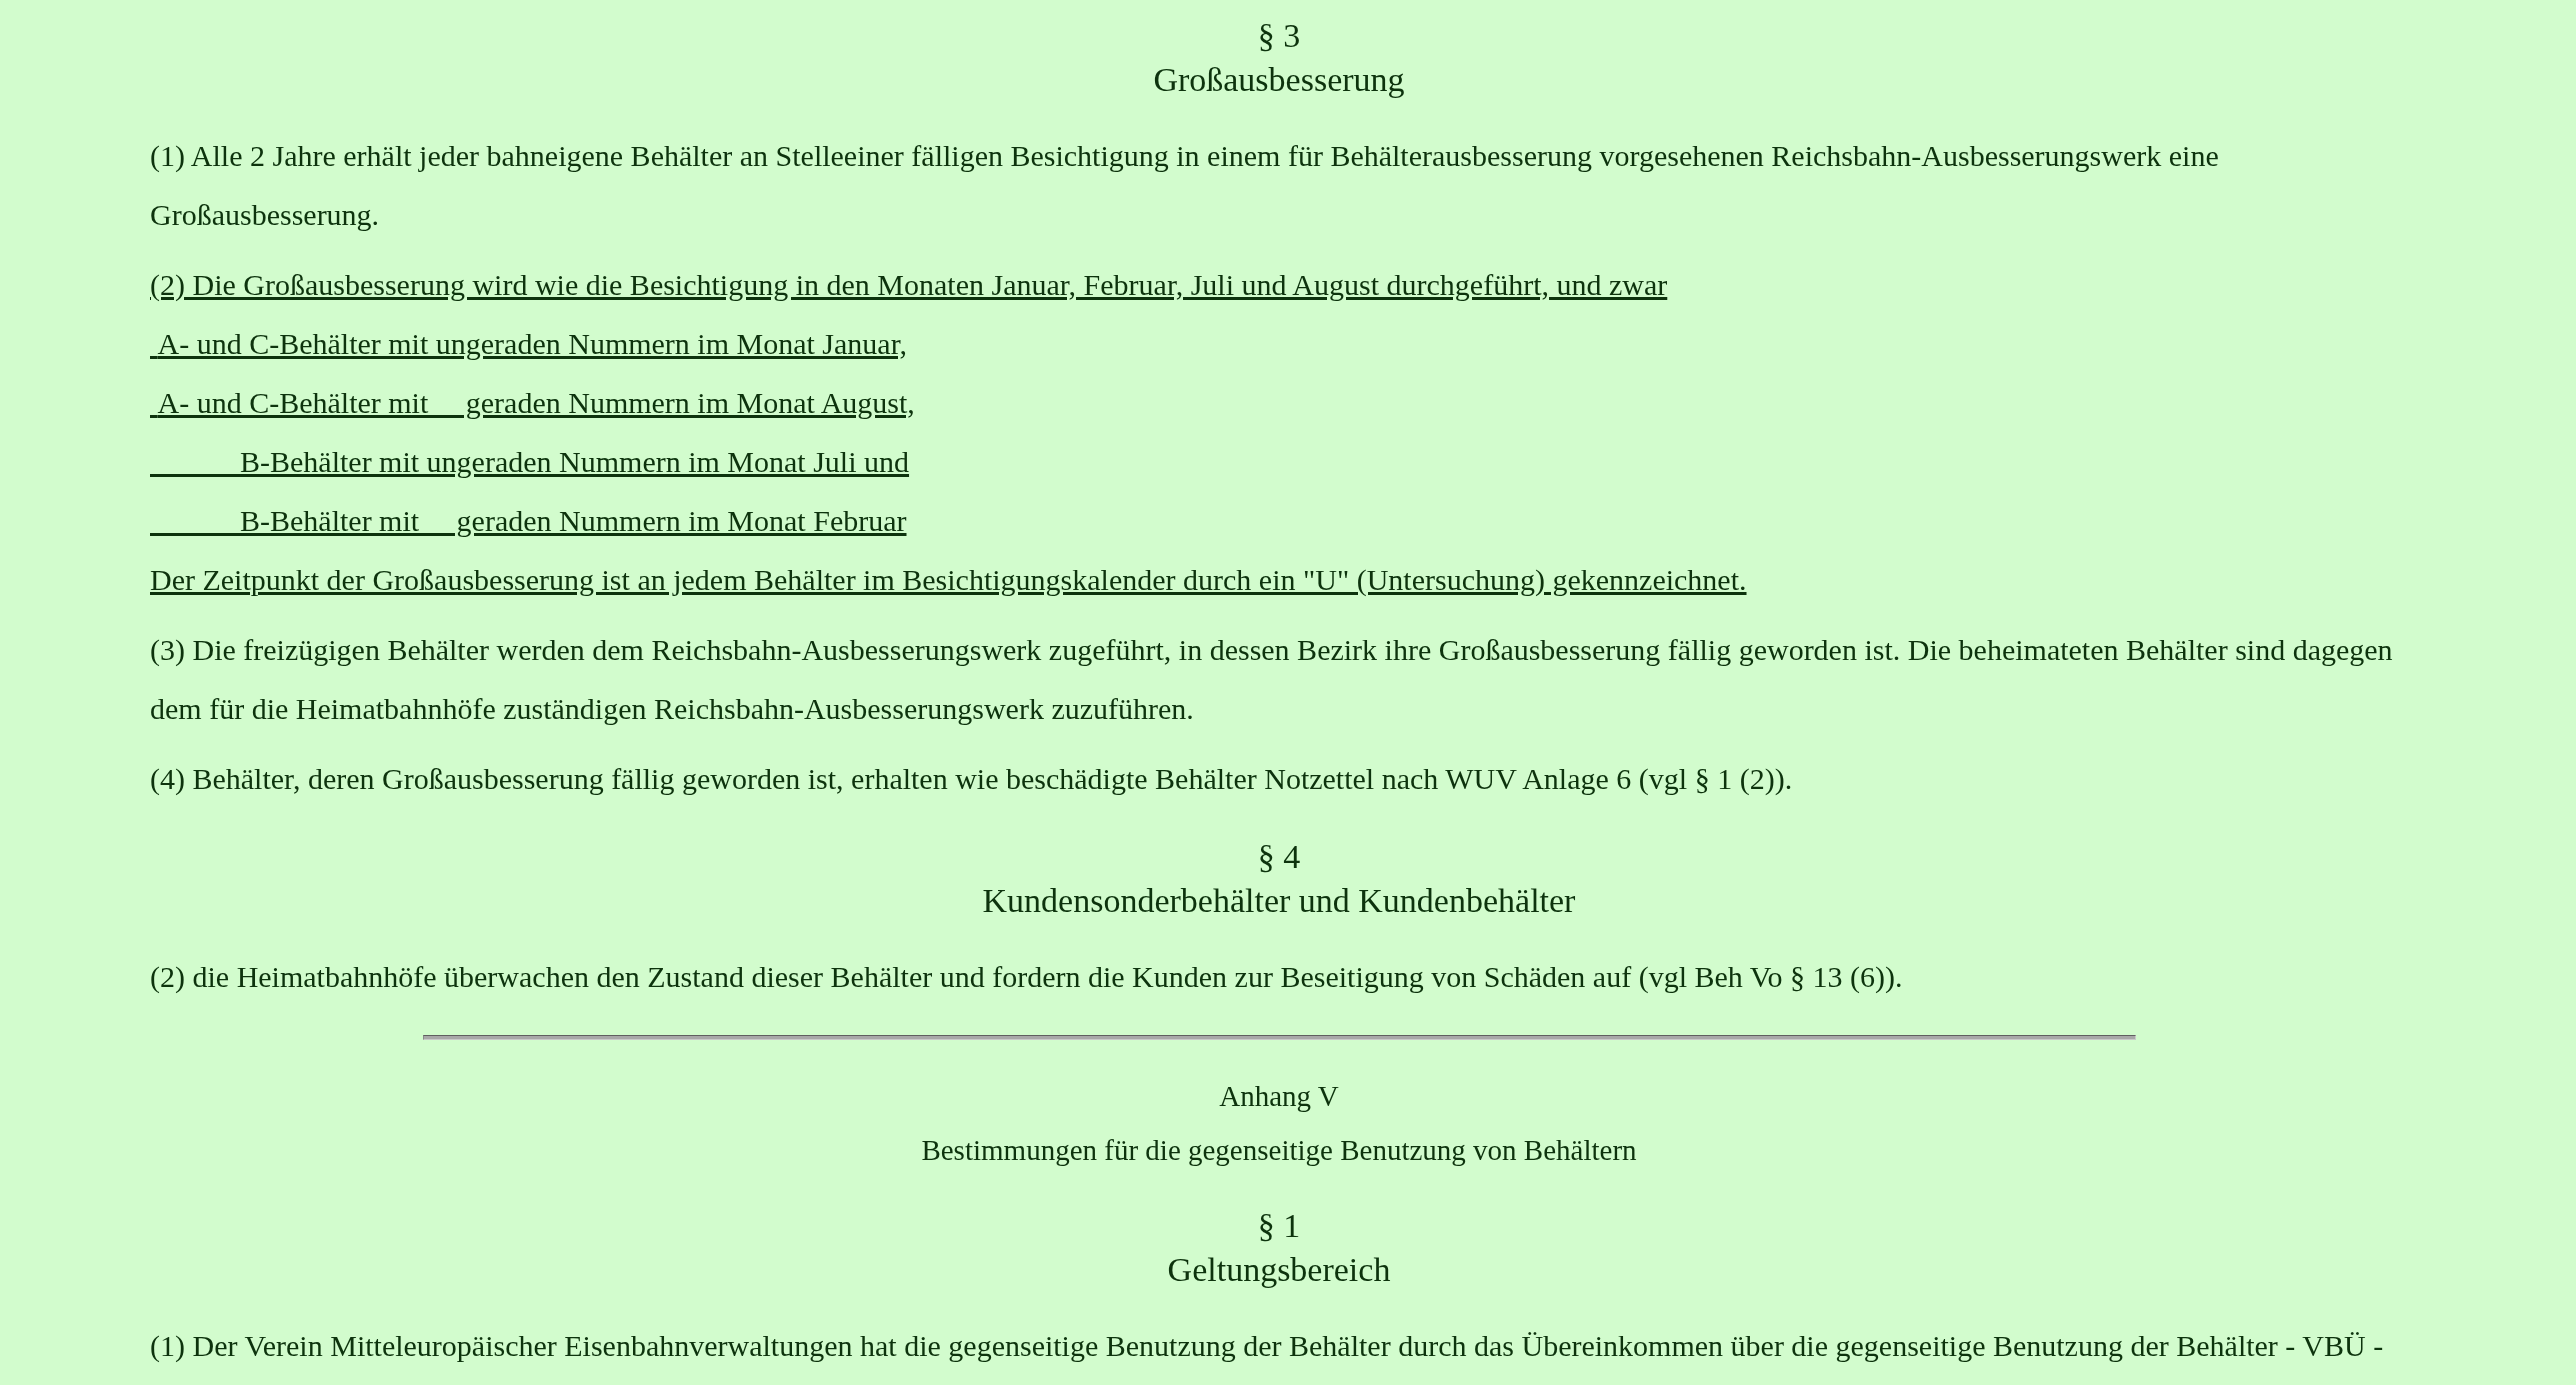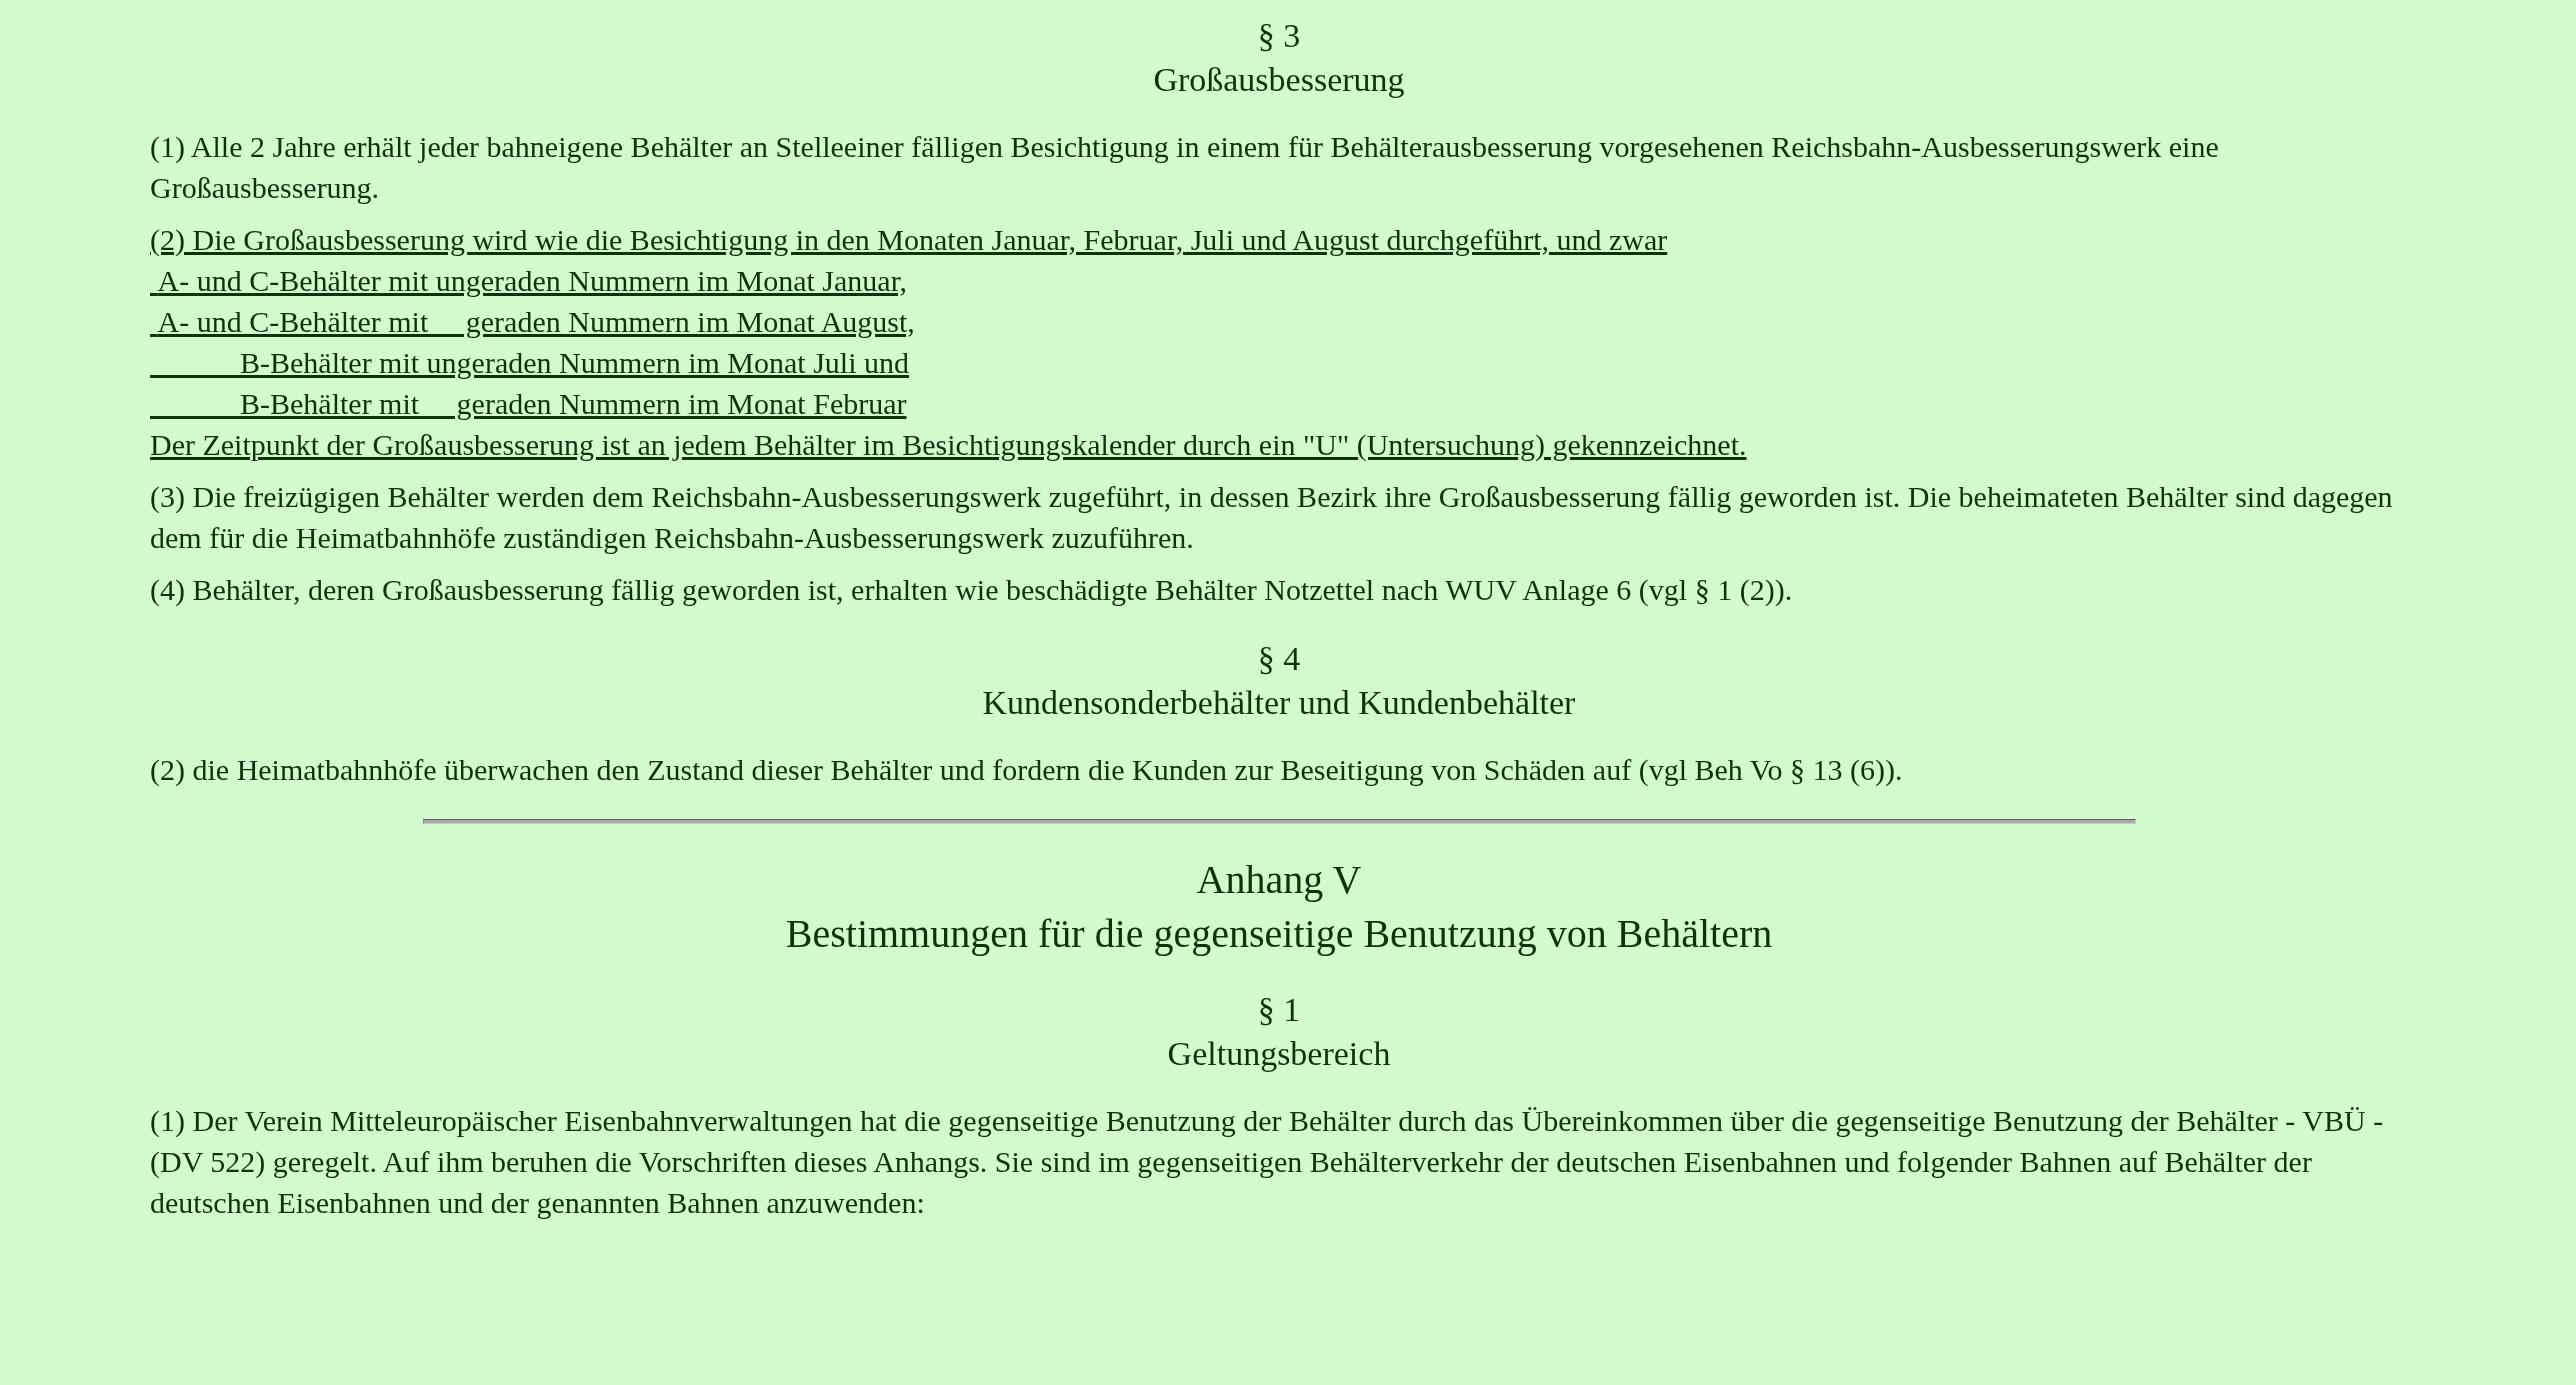--- a/index.html
+++ b/index.html
@@ -13,21 +13,21 @@
     color: #0d330d;
     font-family: "Liberation Serif", "DejaVu Serif", serif;
     font-size: 30px;
     overflow: hidden;
   }
   .content {
     padding: 9px 168px 9px 150px;
   }
   p.body-para {
     margin: 11px 0;
-    line-height: 41px;
+    line-height: 59px;
   }
   .prewrap {
     white-space: pre-wrap;
     text-decoration: underline;
   }
   .sec-heading {
     text-align: center;
     font-size: 34px;
     line-height: 44px;
     margin: 27px 0 23.6px 0;
@@ -47,21 +47,21 @@
     border-top: 1.8px solid #5f5f5f;
     border-bottom: 0.9px solid #c9c9c9;
     border-left: 0.9px solid #8a8a8a;
     border-right: 0.9px solid #c9c9c9;
   }
   .anhang-heading {
     text-align: center;
     margin: 29px 0 25.4px 0;
   }
   .anhang-heading .big {
-    font-size: 40px;
+    font-size: 29px;
     line-height: 54px;
     font-weight: normal;
   }
   .anhang-heading .note {
     font-size: 30px;
     line-height: 41px;
     text-decoration: underline;
   }
 </style>
 </head>

